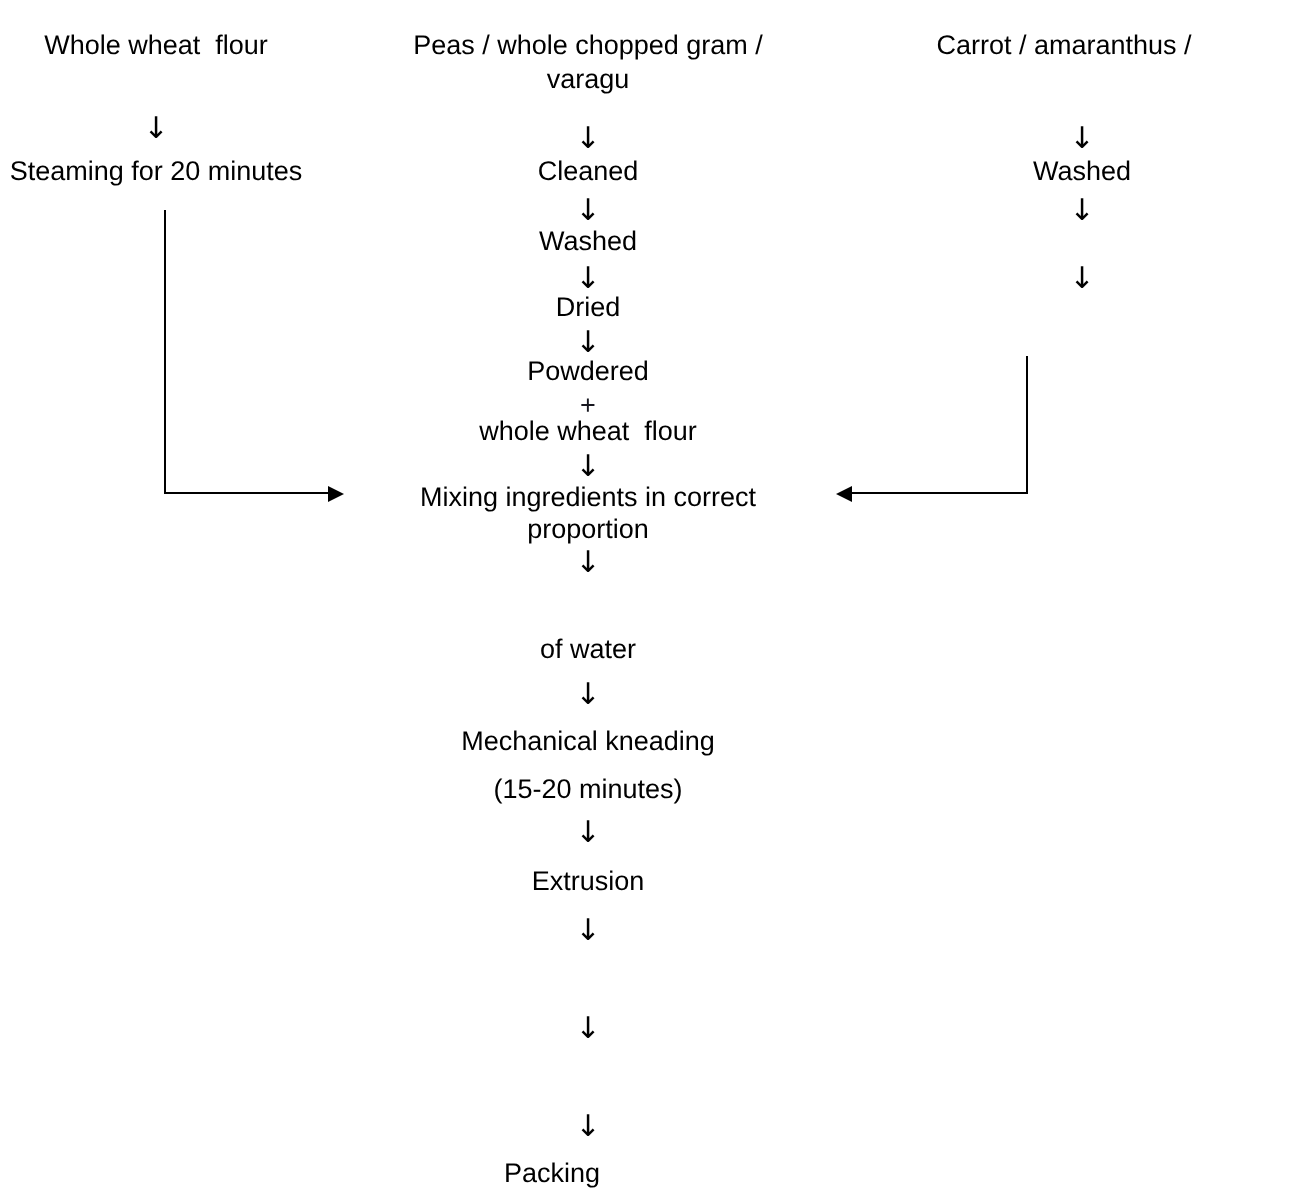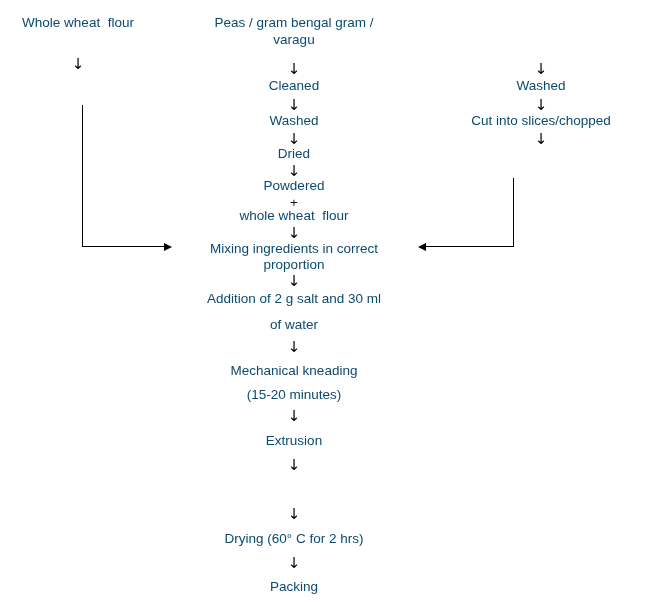--- a/index.html
+++ b/index.html
@@ -13,21 +13,21 @@
     height: 602px;
     background: #ffffff;
     font-family: "Liberation Sans", sans-serif;
     color: #17171f;
     overflow: hidden;
   }
   .node {
     position: absolute;
     font-size: 13.5px;
     line-height: 15px;
-    color: #0c4a6e;
+    color: #000000;
     white-space: pre;
     text-align: center;
   }
   .node.center-anchor {
     transform: translateX(-50%);
   }
   .arrow {
     position: absolute;
     font-size: 15px;
     line-height: 15px;
@@ -70,26 +70,27 @@
 </style>
 </head>
 <body>
 
 <div id="flowchart">
 
   <div class="node center-anchor" style="left:78px; top:15px;">Whole wheat  flour</div>
 
   <div class="arrow" style="left:78px; top:57px;">↓</div>
 
+  <div class="node center-anchor" style="left:78px; top:78px;">Steaming for 20 minutes</div>
 
   <div class="vline" style="left:82px; top:105px; height:142px;"></div>
   <div class="hline" style="left:82px; top:246px; width:82px;"></div>
   <div class="arrowhead right" style="left:164px; top:243px;"></div>
 
-  <div class="node center-anchor" style="left:294px; top:15px;">Peas / gram bengal gram /</div>
+  <div class="node center-anchor" style="left:294px; top:15px;">Peas / whole chopped gram /</div>
   <div class="node center-anchor" style="left:294px; top:32px;">varagu</div>
 
   <div class="arrow" style="left:294px; top:62px;">↓</div>
 
   <div class="node center-anchor" style="left:294px; top:78px;">Cleaned</div>
 
   <div class="arrow" style="left:294px; top:98px;">↓</div>
 
   <div class="node center-anchor" style="left:294px; top:113px;">Washed</div>
 
@@ -105,51 +106,49 @@
 
   <div class="node center-anchor" style="left:294px; top:208px;">whole wheat  flour</div>
 
   <div class="arrow" style="left:294px; top:226px;">↓</div>
 
   <div class="node center-anchor" style="left:294px; top:241px;">Mixing ingredients in correct</div>
   <div class="node center-anchor" style="left:294px; top:257px;">proportion</div>
 
   <div class="arrow" style="left:294px; top:274px;">↓</div>
 
-  <div class="node center-anchor" style="left:294px; top:291px;">Addition of 2 g salt and 30 ml</div>
   <div class="node center-anchor" style="left:294px; top:317px;">of water</div>
 
   <div class="arrow" style="left:294px; top:340px;">↓</div>
 
   <div class="node center-anchor" style="left:294px; top:363px;">Mechanical kneading</div>
   <div class="node center-anchor" style="left:294px; top:387px;">(15-20 minutes)</div>
 
   <div class="arrow" style="left:294px; top:409px;">↓</div>
 
   <div class="node center-anchor" style="left:294px; top:433px;">Extrusion</div>
 
   <div class="arrow" style="left:294px; top:458px;">↓</div>
 
 
   <div class="arrow" style="left:294px; top:507px;">↓</div>
 
-  <div class="node center-anchor" style="left:294px; top:531px;">Drying (60° C for 2 hrs)</div>
 
   <div class="arrow" style="left:294px; top:556px;">↓</div>
 
-  <div class="node center-anchor" style="left:294px; top:579px;">Packing</div>
+  <div class="node center-anchor" style="left:276px; top:579px;">Packing</div>
 
+  <div class="node center-anchor" style="left:532px; top:15px;">Carrot / amaranthus /</div>
 
   <div class="arrow" style="left:541px; top:62px;">↓</div>
 
   <div class="node center-anchor" style="left:541px; top:78px;">Washed</div>
 
   <div class="arrow" style="left:541px; top:98px;">↓</div>
 
-  <div class="node center-anchor" style="left:541px; top:113px;">Cut into slices/chopped</div>
 
   <div class="arrow" style="left:541px; top:132px;">↓</div>
 
 
   <div class="vline" style="left:513px; top:178px; height:69px;"></div>
   <div class="hline" style="left:426px; top:246px; width:88px;"></div>
   <div class="arrowhead left" style="left:418px; top:243px;"></div>
 
 </div>
 

